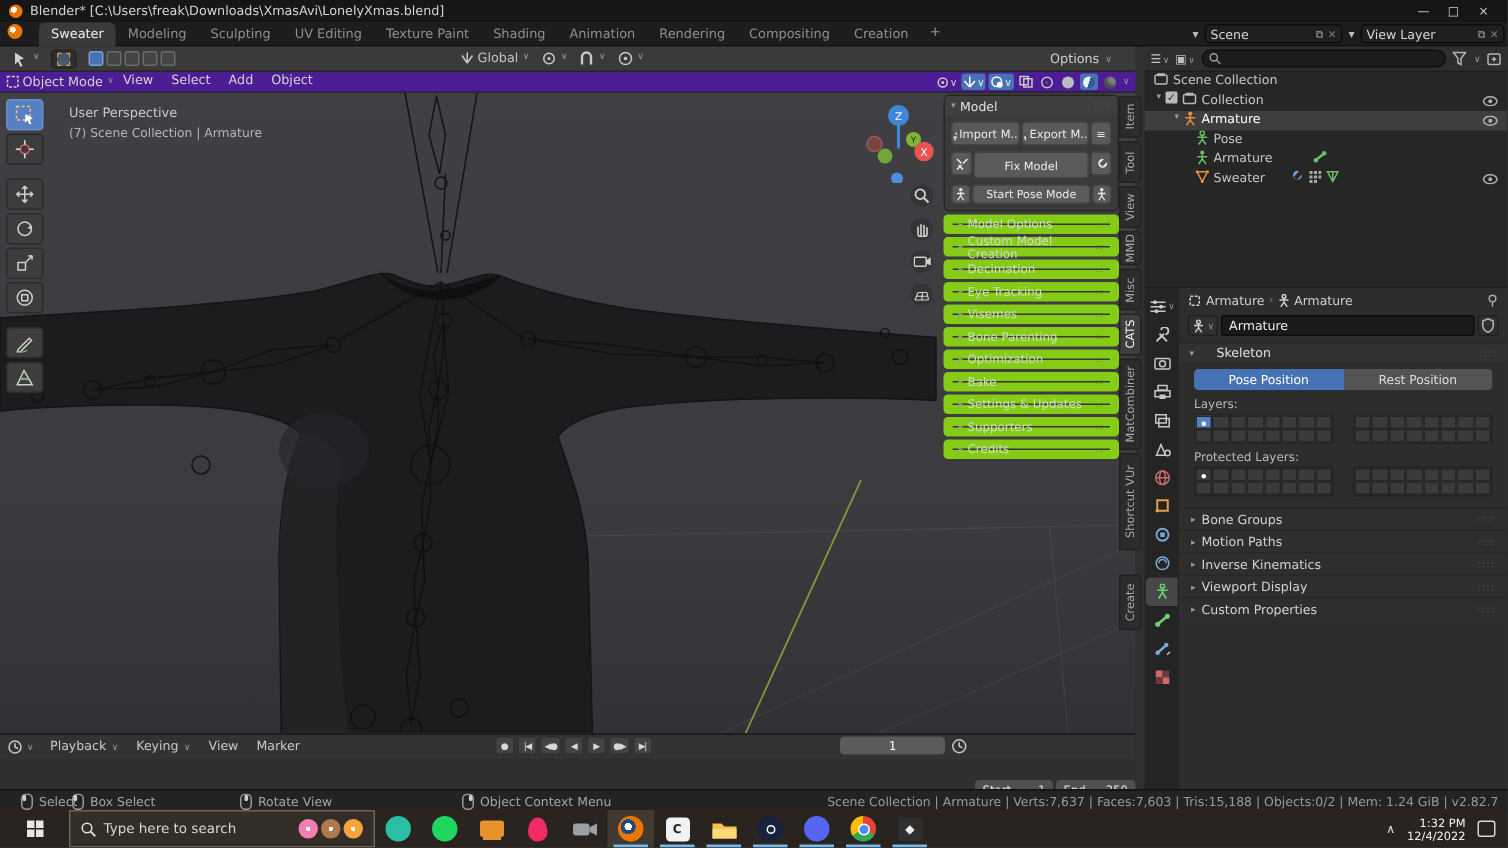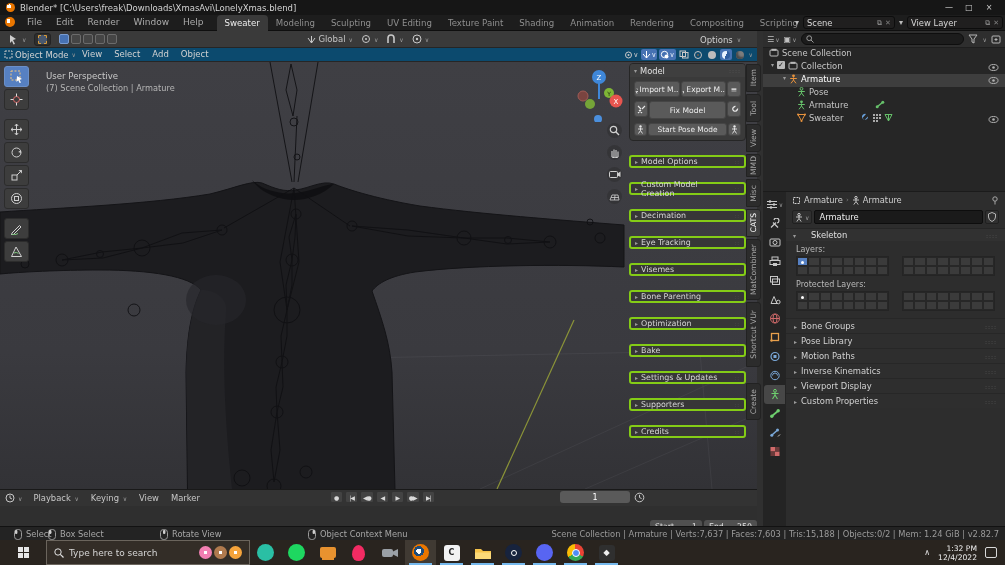--- a/index.html
+++ b/index.html
@@ -17,31 +17,31 @@
 #ws-tabs{display:flex;margin-left:6px;height:16px}
 .ws-tab{padding:0 8px;line-height:16px;color:#8f8f8f;border-radius:4px 4px 0 0;font-size:8.6px;white-space:nowrap}
 .ws-tab.active{background:#3a3a3a;color:#ececec}
 .ws-add{padding:0 6px;line-height:15px;color:#9a9a9a}
 #scene-widgets{position:absolute;right:2px;top:1px;display:flex;gap:4px;align-items:center}
 .tfield{background:#201f1f;border:1px solid #0d0d0d;border-radius:3px;height:13px;display:flex;align-items:center;padding:0 3px;font-size:8.4px;color:#d8d8d8;gap:3px}
 .tfield .fic{font-size:7px;color:#9f9f9f}
 .tfield .fx{color:#7f7f7f;font-size:7px}
 
 #toolsettings{left:0;top:31px;width:757px;height:17px;background:#3a3a3a;border-bottom:1px solid #252525;display:flex;align-items:center;font-size:8.5px;color:#c4c4c4}
-.ts-group{display:flex;align-items:center;gap:2px;margin-left:8px}
+.ts-group{display:flex;gap:2px;margin-left:8px}
 .modebox{width:9px;height:9px;border:1px dashed #d79b3c;background:#49586e;border-radius:1px}
 .selmode{width:10px;height:10px;border:1px solid #6b6b6b;border-radius:2px;background:#454545}
 .selmode.active{background:var(--accent-blue);border-color:#7a9cd0}
 .caret{font-size:6px;color:#9a9a9a;margin-left:1px}
 #options-btn{position:absolute;left:700px;top:33px;height:13px;display:flex;align-items:center;gap:3px;font-size:8.5px;color:#cfcfcf}
 
 #outliner-header{left:763px;top:31px;width:242px;height:17px;background:#2e2e2e;border-bottom:1px solid #1e1e1e;display:flex;align-items:center;gap:4px;padding:0 4px;font-size:8px}
 #outliner-search{flex:1;height:12px;background:#1c1c1c;border:1px solid #0e0e0e;border-radius:6px;display:flex;align-items:center;gap:3px;padding:0 4px;color:#8f8f8f;font-size:8px}
 
-#vp-header{left:0;top:48px;width:757px;height:14px;background:#0c4a6e;display:flex;align-items:center;font-size:8.5px;color:#d2d2d2;border-bottom:1px solid #262626}
+#vp-header{left:0;top:48px;width:757px;height:14px;background:#4c1d95;display:flex;align-items:center;font-size:8.5px;color:#d2d2d2;border-bottom:1px solid #262626}
 #vp-header .menu-item{padding:0 6px}
 #vp-hicons{margin-left:auto;display:flex;align-items:center;gap:2px;padding-right:4px}
 .hicon{height:11px;min-width:12px;display:flex;align-items:center;justify-content:center;border-radius:2px;color:#c8c8c8;font-size:7px;padding:0 1px}
 .hicon.on{background:var(--accent-blue);color:#fff}
 .sphere{width:8px;height:8px;border-radius:50%}
 #viewport{left:0;top:62px;width:757px;height:427px;overflow:hidden}
 #vp-overlay-text{left:46px;top:70px;font-size:8.6px;color:#c9c9c9;line-height:12px;pointer-events:none}
 #vp-overlay-text .l2{font-size:8.2px;color:#b5b5b5}
 
 #vp-tools{left:4px;top:66px;display:flex;flex-direction:column;gap:2px}
@@ -53,21 +53,21 @@
 .nav-ic{width:15px;height:15px;border-radius:50%;background:rgba(40,40,40,.4);display:flex;align-items:center;justify-content:center}
 
 #npanel{left:629px;top:63px;width:117px}
 #model-panel{background:#3a3a3a;border:1px solid #262626;border-radius:4px;overflow:hidden}
 #model-panel .phead{height:13px;background:#3f3f3f;display:flex;align-items:center;padding:0 4px;font-size:8.3px;color:#e0e0e0;gap:3px}
 .drag-dots{margin-left:auto;color:#5d5d5d;font-size:6px;letter-spacing:1px}
 #model-body{padding:4px;display:flex;flex-direction:column;gap:4px}
 .cbtn{background:#5a5a5a;border:1px solid #454545;border-radius:3px;height:16px;font-size:7.6px;color:#ececec;display:flex;align-items:center;justify-content:center;gap:2px;white-space:nowrap;overflow:hidden}
 .btnrow{display:flex;gap:1px}
 .icbtn{width:14px;flex:none}
-.np-row{height:13px;background:#373737;border:2px solid #84cc16;border-radius:3px;display:flex;align-items:center;padding:0 4px;font-size:7.9px;color:#d6d6d6;margin-top:14px;gap:3px}
+.np-row{height:13px;background:#373737;border:6px solid #84cc16;border-radius:3px;display:flex;align-items:center;padding:0 4px;font-size:7.9px;color:#d6d6d6;margin-top:2px;gap:3px}
 .tri{color:#9a9a9a;font-size:6px}
 
 .vtab{position:absolute;left:746px;width:15px;background:#2c2c2c;border:1px solid #222;border-radius:0 3px 3px 0;display:flex;align-items:center;justify-content:center}
 .vtab span{writing-mode:vertical-rl;transform:rotate(180deg);font-size:7.6px;color:#a8a8a8;white-space:nowrap}
 .vtab.active{background:#3f3f3f}
 .vtab.active span{color:#fff}
 
 #outliner{left:763px;top:48px;width:242px;height:143px;background:#262626;font-size:8.4px;color:#c6c6c6}
 .ol-row{height:13px;display:flex;align-items:flex-start;gap:3px;position:relative}
 .ol-row.selected{background:#3e3e3e;color:#fff}
@@ -134,38 +134,31 @@
   <span>Blender* [C:\Users\freak\Downloads\XmasAvi\LonelyXmas.blend]</span>
   <div id="win-controls">
     <span>—</span>
     <span>□</span>
     <span>×</span>
   </div>
 </div>
 
 <div class="abs" id="topbar">
   <span style="padding:0 5px"><span class="blogo" style="width:10px;height:10px;display:inline-block"></span></span>
-  <div id="menu-items" style="display:flex">
-      <div class="menu-item">File</div>
-      <div class="menu-item">Edit</div>
-      <div class="menu-item">Render</div>
-      <div class="menu-item">Window</div>
-      <div class="menu-item">Help</div>
-    </div>
   <div id="ws-tabs">
       <div class="ws-tab active">Sweater</div>
       <div class="ws-tab">Modeling</div>
       <div class="ws-tab">Sculpting</div>
       <div class="ws-tab">UV Editing</div>
       <div class="ws-tab">Texture Paint</div>
       <div class="ws-tab">Shading</div>
       <div class="ws-tab">Animation</div>
       <div class="ws-tab">Rendering</div>
       <div class="ws-tab">Compositing</div>
-      <div class="ws-tab">Scripting</div>
+      <div class="ws-tab">Creation</div>
       <div class="ws-add">+</div>
     </div>
   <div id="scene-widgets">
     <span class="fic" style="font-size:8px;color:#bbb">▾</span>
     <div class="tfield" style="width:92px">
       <span style="flex:1">Scene</span>
       <span class="fic">⧉</span>
         <span class="fx">✕</span>
     </div>
     <span class="fic" style="font-size:8px;color:#bbb">▾</span>
@@ -795,20 +788,28 @@
         <svg width="8" height="10">
             <path d="M4,0.5 L7.5,2 L7.5,5 Q7.5,8 4,9.5 Q0.5,8 0.5,5 L0.5,2 Z" fill="none" stroke="#b5b5b5"></path>
           </svg>
       </div>
     </div>
     <div class="phead2">
       <span class="tri">▾</span>
         <span>Skeleton</span>
       <span class="drag-dots">::::</span>
     </div>
+    <div id="pose-rest">
+      <div id="pose-btn">
+          <span>Pose Position</span>
+        </div>
+      <div id="rest-btn">
+          <span>Rest Position</span>
+        </div>
+    </div>
     <div class="lay-label">Layers:</div>
     <div class="lay-wrap">
       <div class="layer-grid">
           <div class="lcell on">
             <span class="dot"></span>
           </div>
           <div class="lcell"></div>
           <div class="lcell"></div>
           <div class="lcell"></div>
           <div class="lcell"></div>
@@ -881,25 +882,20 @@
           <div class="lcell"></div>
           <div class="lcell"></div>
           <div class="lcell"></div>
           <div class="lcell"></div>
         </div>
     </div>
     <div id="props-collapsed" style="margin-top:7px">
         <div class="pp-row">
           <span class="tri">▸</span>
           <span>Bone Groups</span>
-          <span class="drag-dots">::::</span>
-        </div>
-        <div class="pp-row">
-          <span class="tri">▸</span>
-          <span>Pose Library</span>
           <span class="drag-dots">::::</span>
         </div>
         <div class="pp-row">
           <span class="tri">▸</span>
           <span>Motion Paths</span>
           <span class="drag-dots">::::</span>
         </div>
         <div class="pp-row">
           <span class="tri">▸</span>
           <span>Inverse Kinematics</span>

